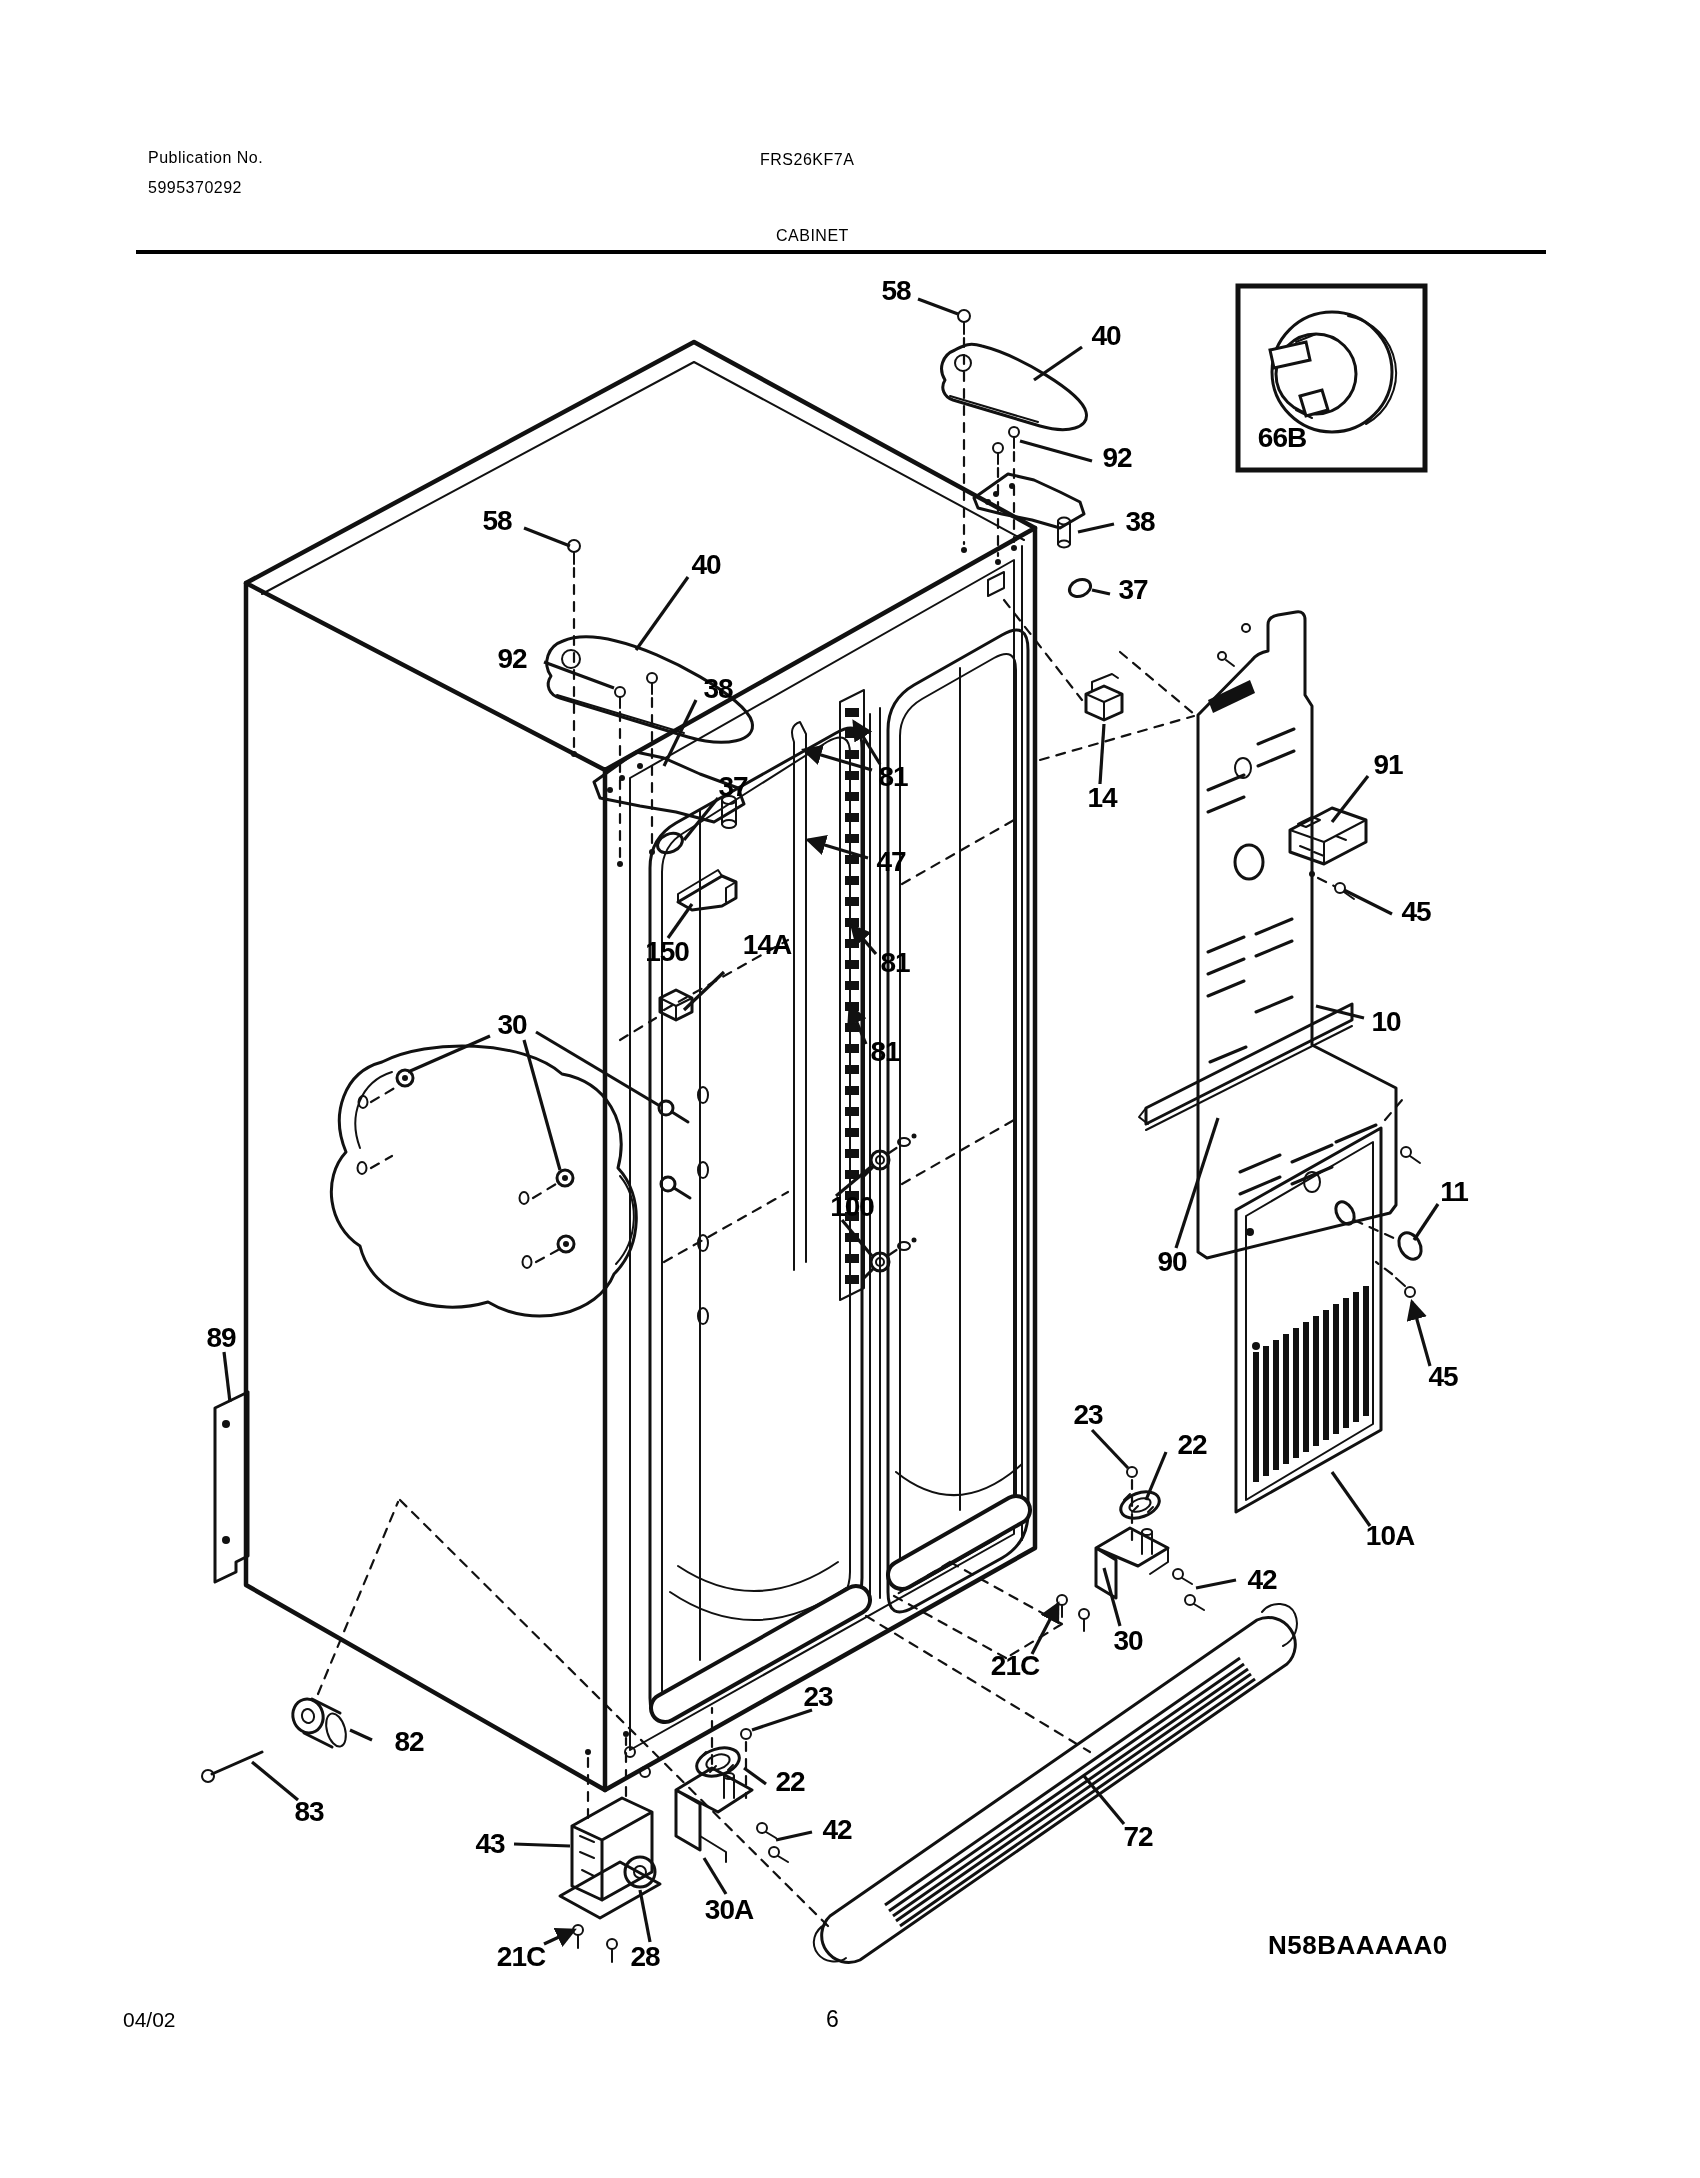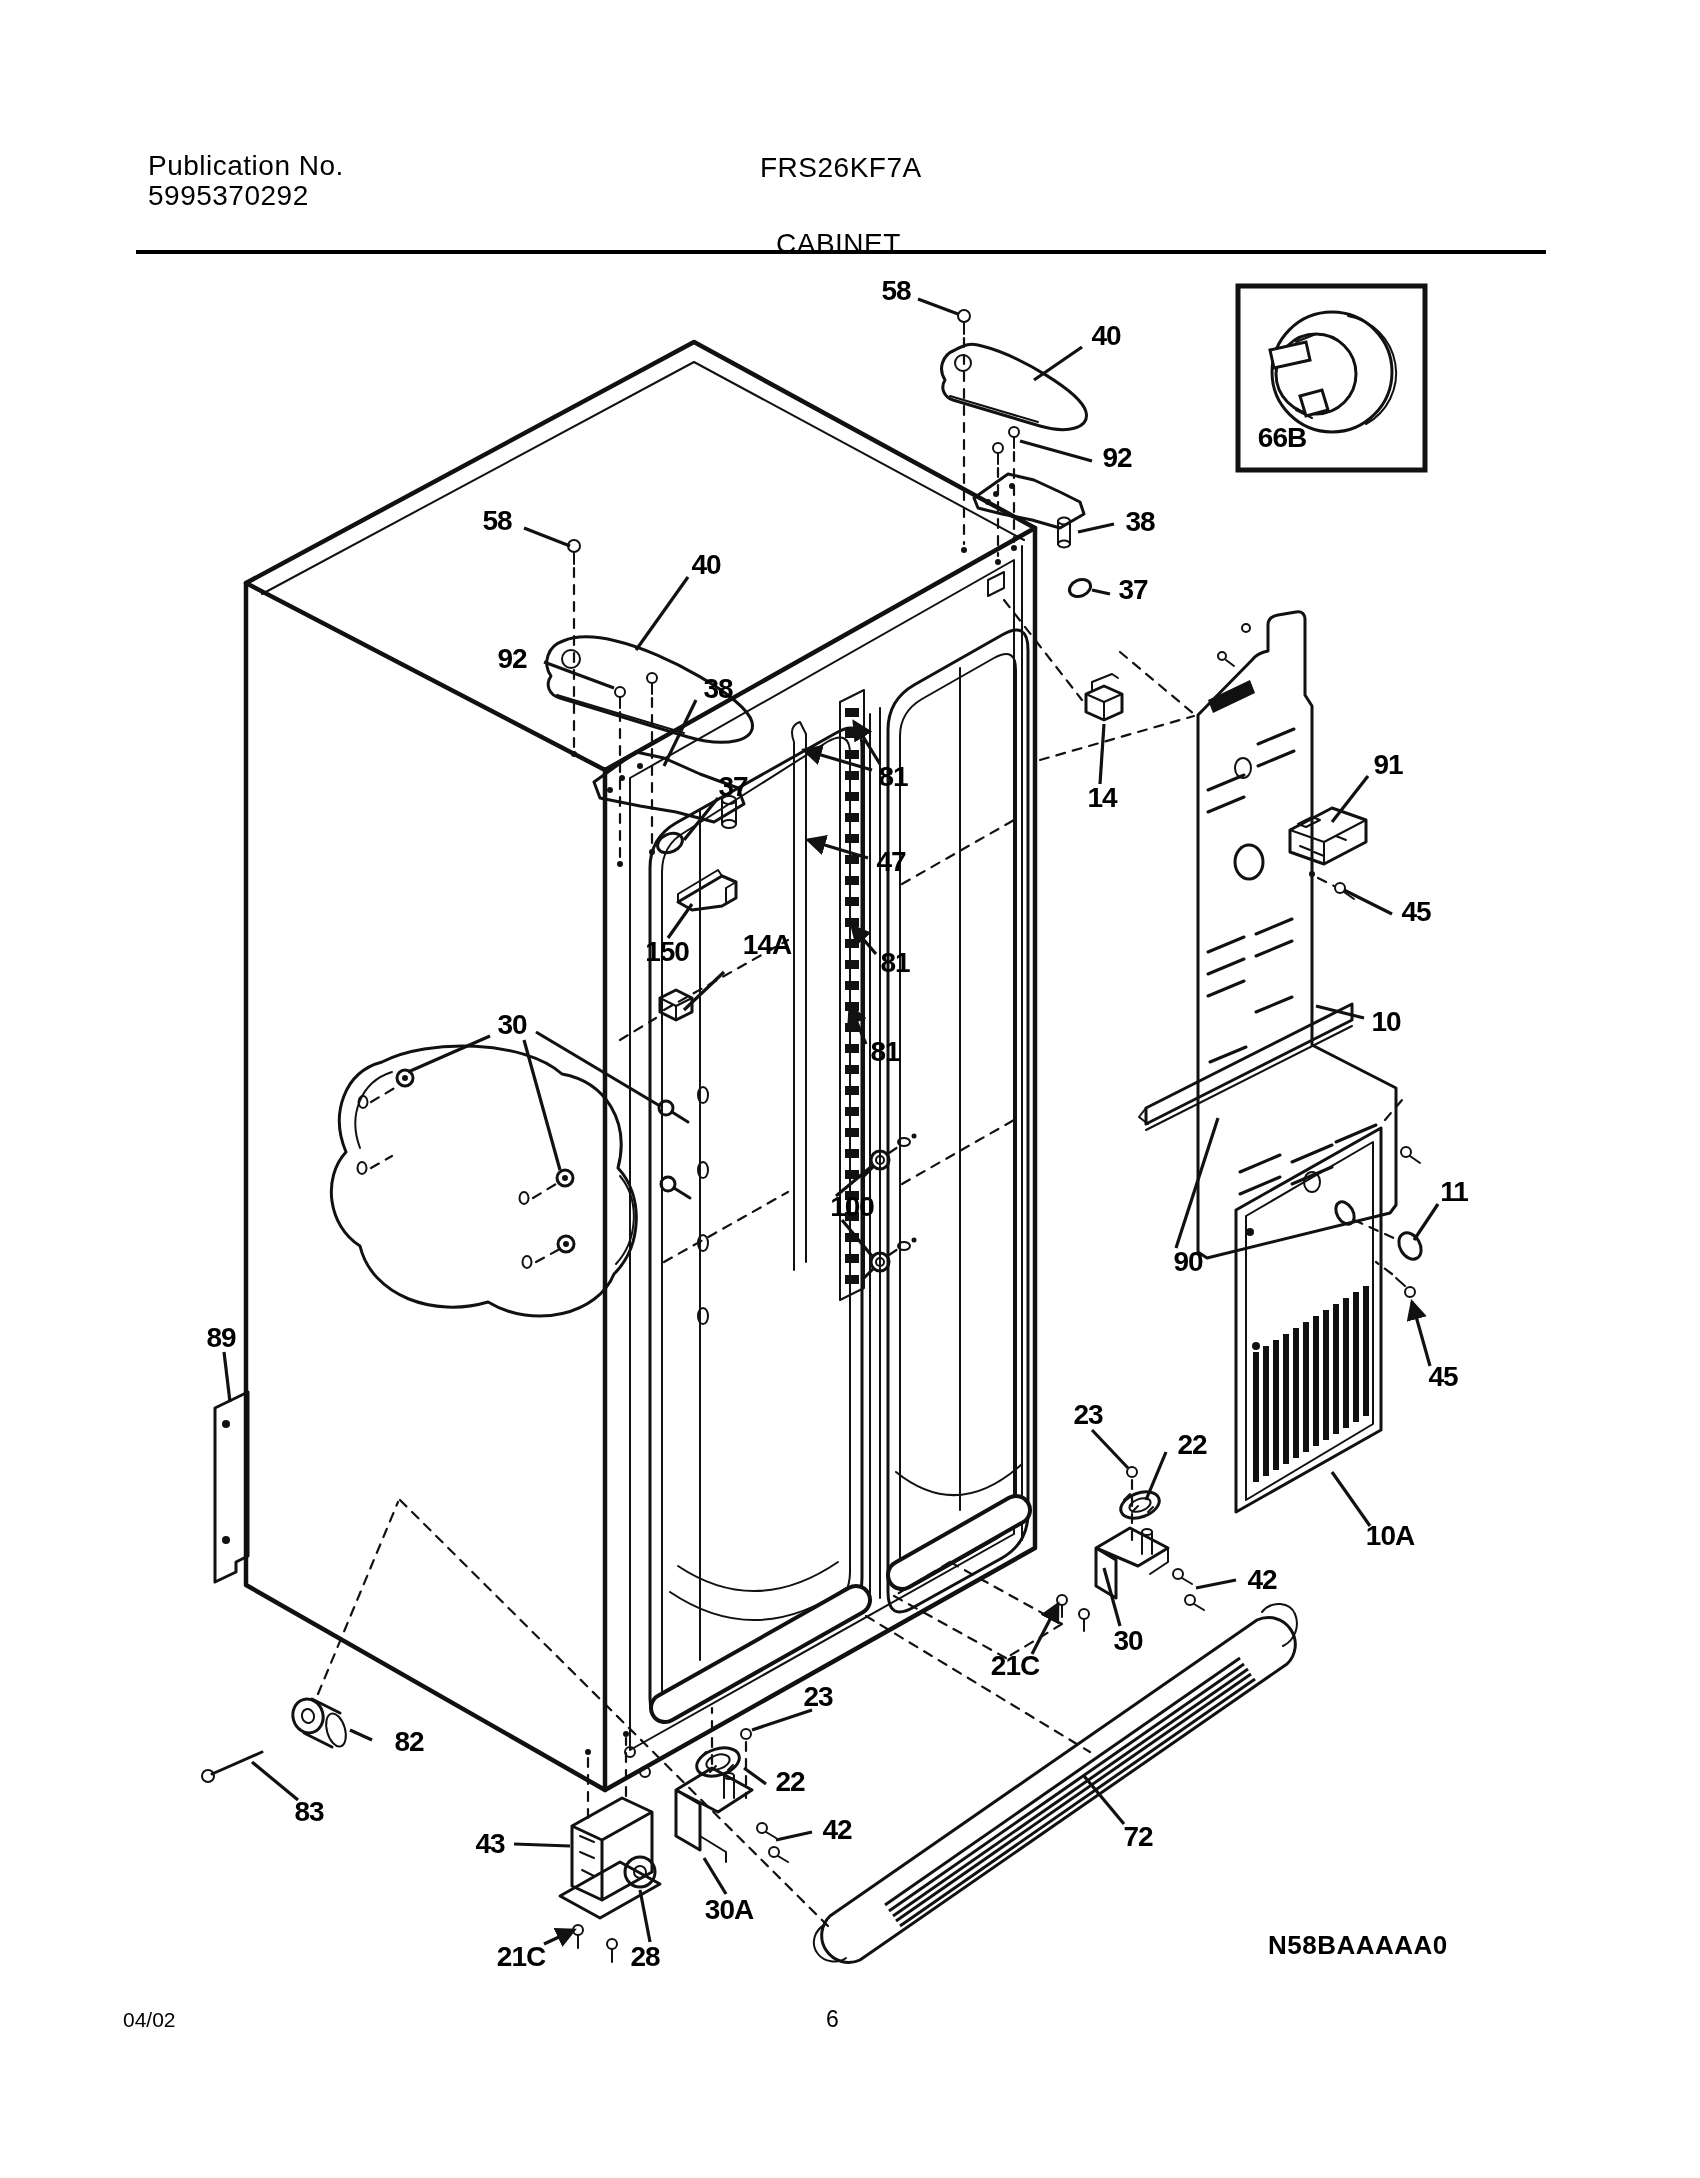--- a/index.html
+++ b/index.html
@@ -1,18 +1,18 @@
 <!DOCTYPE html>
 <html><head>
 <meta charset="utf-8">
 <style>
   html,body{margin:0;padding:0;background:#e8e8e8;}
   #page{position:relative;width:1700px;height:2178px;background:#ffffff;
         font-family:"Liberation Sans",sans-serif;color:#000;overflow:hidden;}
-  .hdr-text{position:absolute;font-size:28px;line-height:1.25;letter-spacing:.5px;}
+  .hdr-text{position:absolute;font-size:16px;line-height:1.25;letter-spacing:.5px;}
   .rule{position:absolute;background:#000;}
   .callout{position:absolute;transform:translate(-50%,-50%);
            font-weight:bold;font-size:28px;letter-spacing:-1px;white-space:nowrap;}
   .ftr-text{position:absolute;font-size:21px;}
   .diagram-code{position:absolute;font-weight:bold;font-size:26px;letter-spacing:.5px;}
   svg{position:absolute;left:0;top:0;}
   .ln{stroke:#111;fill:none;stroke-width:3;stroke-linecap:round;stroke-linejoin:round;}
   .thin{stroke-width:2;}
   .thick{stroke-width:4.5;}
   .dash{stroke-dasharray:9 8;stroke-width:2.2;}
@@ -420,21 +420,21 @@
       <div class="callout" style="left: 1282px; top: 438px;">66B</div>
       <div class="callout" style="left: 893px; top: 777px;">81</div>
       <div class="callout" style="left: 891px; top: 862px;">47</div>
       <div class="callout" style="left: 895px; top: 963px;">81</div>
       <div class="callout" style="left: 885px; top: 1052px;">81</div>
       <div class="callout" style="left: 1102px; top: 798px;">14</div>
       <div class="callout" style="left: 1388px; top: 765px;">91</div>
       <div class="callout" style="left: 1416px; top: 912px;">45</div>
       <div class="callout" style="left: 1386px; top: 1022px;">10</div>
       <div class="callout" style="left: 1454px; top: 1192px;">11</div>
-      <div class="callout" style="left: 1172px; top: 1262px; margin-left: 16px;">90</div>
+      <div class="callout" style="left: 1172px; top: 1262px;">90</div>
       <div class="callout" style="left: 1443px; top: 1377px;">45</div>
       <div class="callout" style="left: 1390px; top: 1536px;">10A</div>
       <div class="callout" style="left: 667px; top: 952px;">150</div>
       <div class="callout" style="left: 738px; top: 945px; margin-left: 29px;">14A</div>
       <div class="callout" style="left: 512px; top: 1025px;">30</div>
       <div class="callout" style="left: 852px; top: 1207px;">100</div>
       <div class="callout" style="left: 221px; top: 1338px;">89</div>
       <div class="callout" style="left: 1088px; top: 1415px;">23</div>
       <div class="callout" style="left: 1192px; top: 1445px;">22</div>
       <div class="callout" style="left: 1262px; top: 1580px;">42</div>

